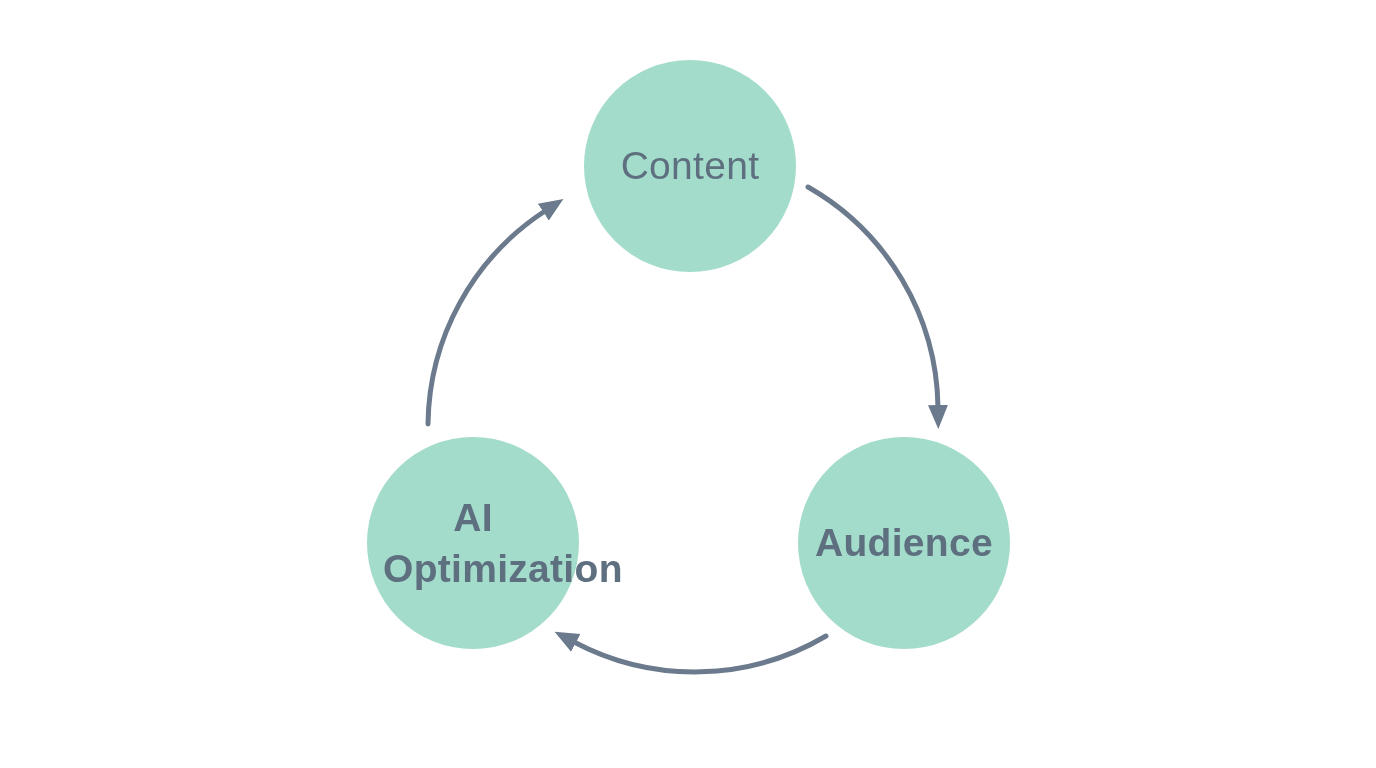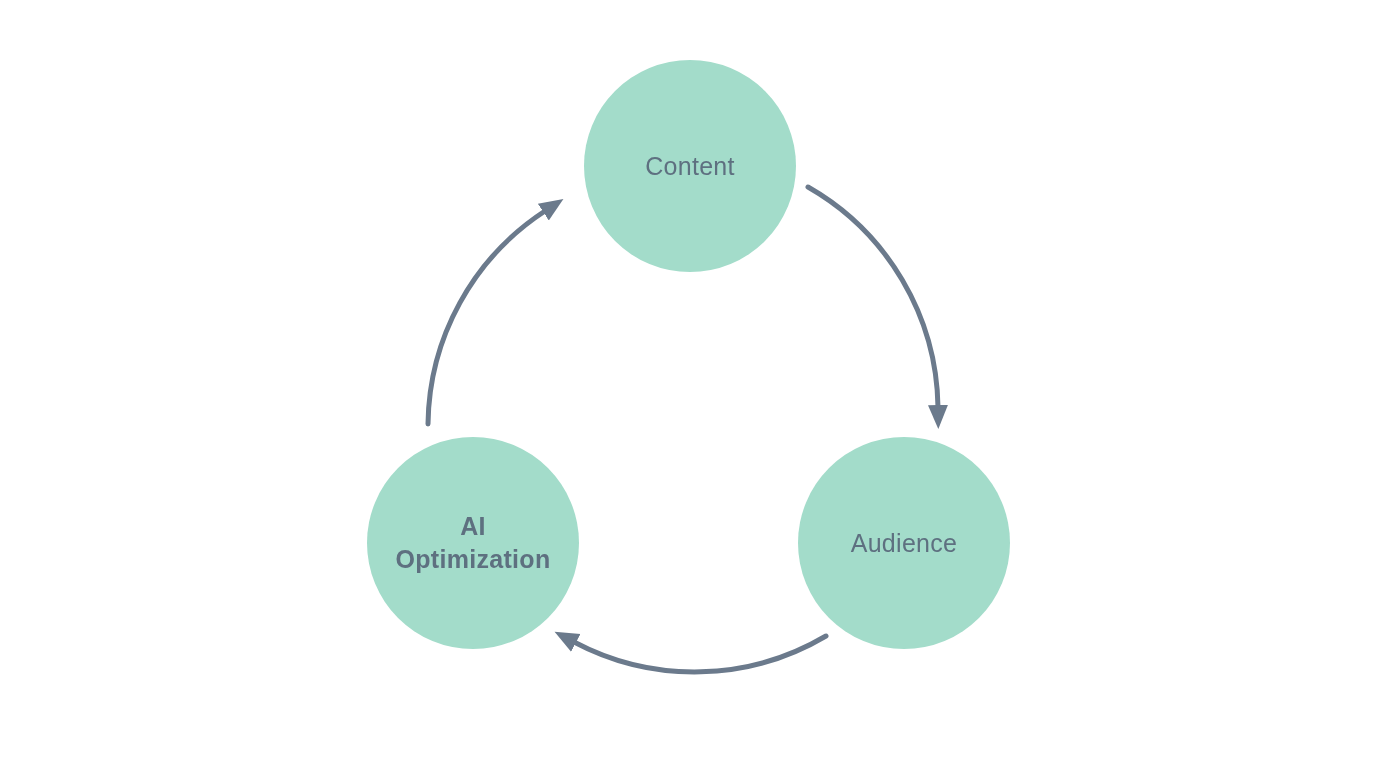--- a/index.html
+++ b/index.html
@@ -38,28 +38,28 @@
     border-radius: 50%;
     background: var(--node-fill);
     display: flex;
     align-items: center;
     justify-content: center;
     text-align: center;
   }
   .node-label {
     display: inline-block;
     max-width: 180px;
-    font-size: 25px;
+    font-size: 39px;
     line-height: 1.32;
     color: var(--label);
     letter-spacing: 0.3px;
   }
   .node-content  { left: 584px; top: 60px;  }
   .node-ai       { left: 367px; top: 437px; font-weight: bold; }
-  .node-audience { left: 798px; top: 437px; }
+  .node-audience { left: 798px; top: 437px; font-weight: bold; }
 </style>
 </head>
 <body>
 
 <div class="stage">
 
   <svg class="arrows-layer" viewBox="0 0 1376 768" xmlns="http://www.w3.org/2000/svg">
     <defs>
       <marker id="arrowhead" markerUnits="userSpaceOnUse" markerWidth="26" markerHeight="24" refX="2" refY="12" orient="auto">
         <path id="arrowhead-shape" d="M0,2 L24,12 L0,22 Z"></path>

